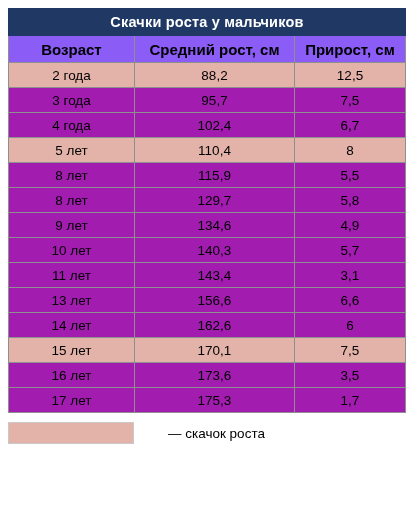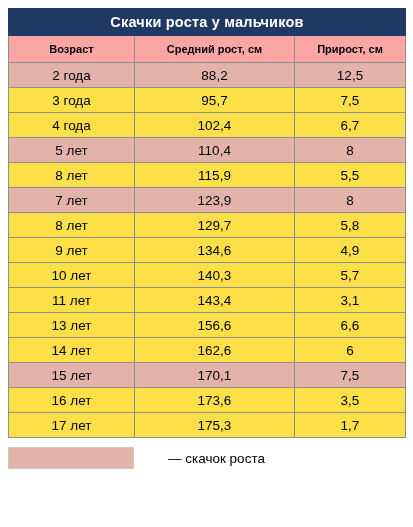--- a/index.html
+++ b/index.html
@@ -39,29 +39,29 @@
     background: #1f3864;
     color: #ffffff;
     font-weight: bold;
     font-size: 14.5px;
     height: 27px;
     border: 1px solid #1f3864;
     letter-spacing: 0.2px;
   }
   tr.head-row th {
     font-weight: bold;
-    font-size: 11px;
-    background: #fca5a5;
+    font-size: 15px;
+    background: #8b5cf6;
     height: 27px;
   }
   tr.spurt td {
     background: #e3b3a9;
   }
   tr.normal td {
-    background: #fde047;
+    background: #a21caf;
   }
   col.c-age { width: 126px; }
   col.c-height { width: 160px; }
   col.c-gain { width: 111px; }
 
   .legend {
     margin-top: 9px;
     display: flex;
     align-items: center;
     width: 397px;
@@ -123,25 +123,20 @@
       <tr class="spurt">
         <td>5 лет</td>
         <td>110,4</td>
         <td>8</td>
       </tr>
       <tr class="normal">
         <td>8 лет</td>
         <td>115,9</td>
         <td>5,5</td>
       </tr>
-      <tr class="spurt">
-        <td>7 лет</td>
-        <td>123,9</td>
-        <td>8</td>
-      </tr>
       <tr class="normal">
         <td>8 лет</td>
         <td>129,7</td>
         <td>5,8</td>
       </tr>
       <tr class="normal">
         <td>9 лет</td>
         <td>134,6</td>
         <td>4,9</td>
       </tr>

